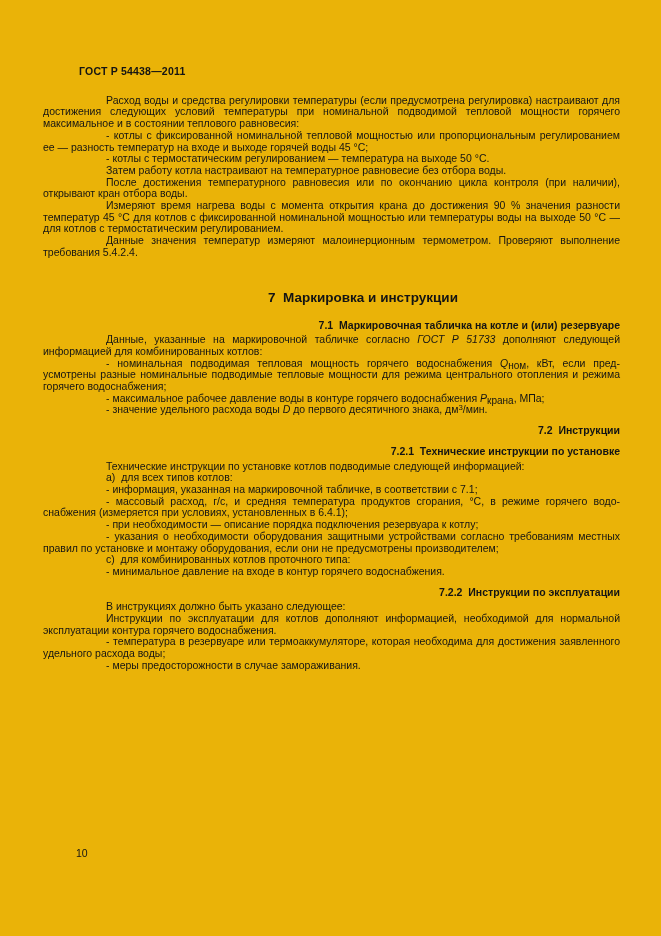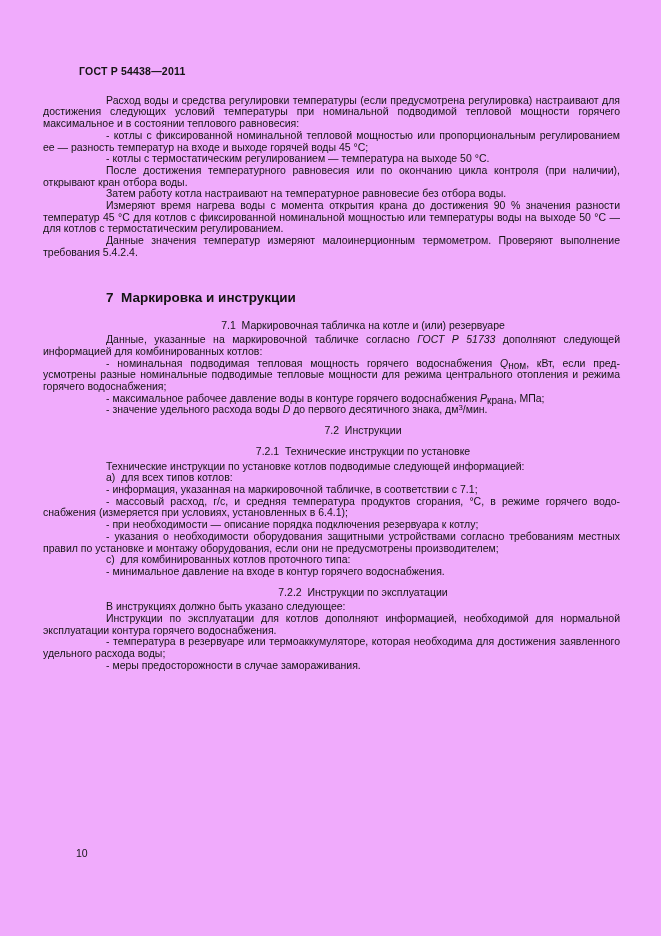--- a/index.html
+++ b/index.html
@@ -1,20 +1,20 @@
 <!DOCTYPE html>
 <html lang="ru"><head>
 <meta charset="utf-8">
 <style>
   html, body { margin: 0; padding: 0; background: #ffffff; }
   .page {
     position: relative;
     width: 661px;
     height: 936px;
-    background: #f0abfc;
+    background: #eab308;
     overflow: hidden;
     font-family: "Liberation Sans", sans-serif;
     font-size: 10.5px;
     line-height: 11.7px;
     color: #141414;
   }
   .content {
     position: absolute;
     left: 43px;
     top: 66px;
@@ -30,48 +30,48 @@
     text-indent: 63px;
     text-align: justify;
     hyphens: manual;
     -webkit-hyphens: manual;
   }
   .para.h1 {
     font-size: 13.5px;
     line-height: 16px;
     font-weight: bold;
     margin: 31px 0 14px 0;
-    text-align: left;
+    text-align: center;
   }
   .para.h2 {
-    font-weight: normal;
+    font-weight: bold;
     margin: 9px 0 3px 0;
-    text-align: center;
+    text-align: right;
   }
   .i   { font-style: italic; }
   .sub { font-size: 10px; vertical-align: -2px; line-height: 0; }
   .sup { font-size: 7.8px; vertical-align: 3.5px; line-height: 0; }
   .page-number {
     position: absolute;
     left: 76px;
     top: 848px;
   }
 </style>
 </head>
 <body>
 
 <div class="page">
   <div class="content">
     <div class="doc-header">ГОСТ Р 54438—2011</div>
     <div>
         <p class="para p"><span>Расход воды и средства регулировки температуры (если предусмотрена регулировка) настраива­ют для достижения следующих условий температуры при номинальной подводимой тепловой мощности горячего максимальное и в состоянии теплового равновесия:</span></p>
         <p class="para p"><span>- котлы с фиксированной номинальной тепловой мощностью или пропорциональным регулирова­нием ее — разность температур на входе и выходе горячей воды 45 °С;</span></p>
         <p class="para p"><span>- котлы с термостатическим регулированием — температура на выходе 50 °С.</span></p>
+        <p class="para p"><span>Затем работу котла настраивают на температурное равновесие без отбора воды.</span></p>
         <p class="para p"><span>После достижения температурного равновесия или по окончанию цикла контроля (при наличии), открывают кран отбора воды.</span></p>
-        <p class="para p"><span>Затем работу котла настраивают на температурное равновесие без отбора воды.</span></p>
         <p class="para p"><span>Измеряют время нагрева воды с момента открытия крана до достижения 90 % значения разности температур 45 °С для котлов с фиксированной номинальной мощностью или температуры воды на выхо­де 50 °С — для котлов с термостатическим регулированием.</span></p>
         <p class="para p"><span>Данные значения температур измеряют малоинерционным термометром. Проверяют выполнение требования 5.4.2.4.</span></p>
         <p class="para h1"><span>7&nbsp;&nbsp;Маркировка и инструкции</span></p>
         <p class="para h2"><span>7.1&nbsp;&nbsp;Маркировочная табличка на котле и (или) резервуаре</span></p>
         <p class="para p"><span>Данные, указанные на маркировочной табличке согласно </span><span class="i">ГОСТ Р 51733</span><span> дополняют следующей информацией для комбинированных котлов:</span></p>
         <p class="para p"><span>- номинальная подводимая тепловая мощность горячего водоснабжения </span><span class="i">Q</span><span class="sub">ном</span><span>, кВт, если пред­усмотрены разные номинальные подводимые тепловые мощности для режима центрального отопления и режима горячего водоснабжения;</span></p>
         <p class="para p"><span>- максимальное рабочее давление воды в контуре горячего водоснабжения </span><span class="i">P</span><span class="sub">крана</span><span>, МПа;</span></p>
         <p class="para p"><span>- значение удельного расхода воды </span><span class="i">D</span><span> до первого десятичного знака, дм</span><span class="sup">3</span><span>/мин.</span></p>
         <p class="para h2"><span>7.2&nbsp;&nbsp;Инструкции</span></p>
         <p class="para h2"><span>7.2.1&nbsp;&nbsp;Технические инструкции по установке</span></p>

